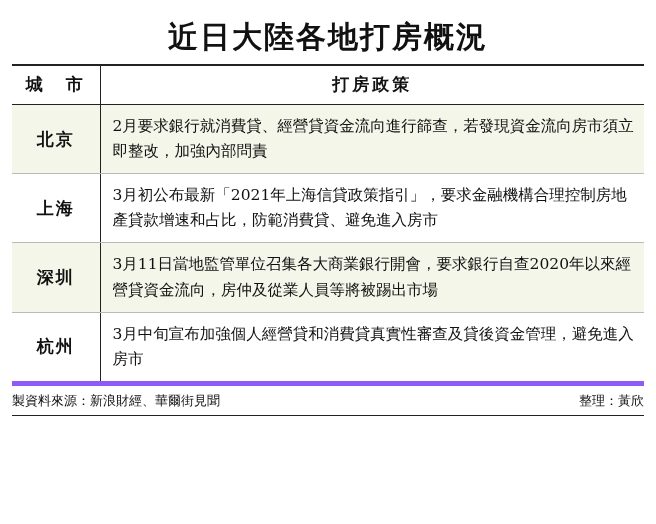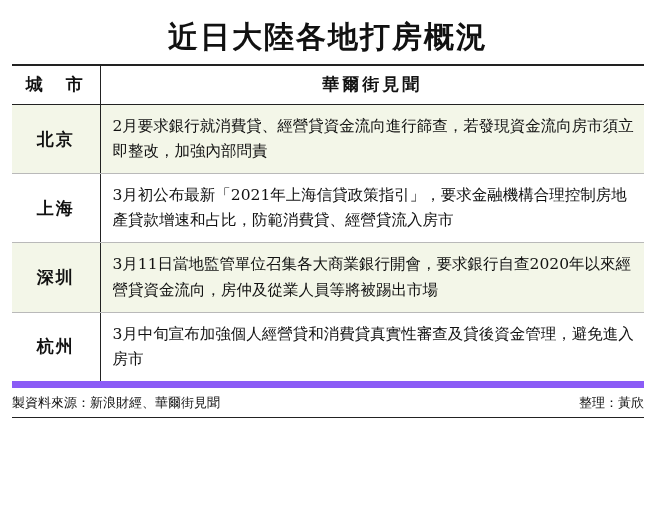--- a/index.html
+++ b/index.html
@@ -31,21 +31,21 @@
   .title-text {
     font-family: "DejaVu Serif", "Liberation Serif", serif;
     font-size: 30px;
     font-weight: bold;
     letter-spacing: 2px;
     color: #111111;
   }
   .table-wrap {
     margin: 6px 12px 0 12px;
     border-top: 2px solid #222222;
-    border-bottom: 7px solid #8b5cf6;
+    border-bottom: 5px solid #8b5cf6;
   }
   table.info {
     width: 100%;
     border-collapse: collapse;
     table-layout: fixed;
   }
   table.info col.c1 { width: 88px; }
   table.info col.c2 { width: auto; }
   thead th {
     font-family: "DejaVu Serif", "Liberation Serif", serif;
@@ -116,31 +116,31 @@
 
   <div class="table-wrap">
     <table class="info">
       <colgroup>
         <col class="c1">
         <col class="c2">
       </colgroup>
       <thead>
         <tr>
           <th class="city-h">城　市</th>
-          <th>華爾街見聞</th>
+          <th>打房政策</th>
         </tr>
       </thead>
       <tbody>
         <tr class="tint">
           <td class="city">北京</td>
           <td class="policy">2月要求銀行就消費貸、經營貸資金流向進行篩查，若發現資金流向房市須立即整改，加強內部問責</td>
         </tr>
         <tr class="plain">
           <td class="city">上海</td>
-          <td class="policy">3月初公布最新「2021年上海信貸政策指引」，要求金融機構合理控制房地產貸款增速和占比，防範消費貸、經營貸流入房市</td>
+          <td class="policy">3月初公布最新「2021年上海信貸政策指引」，要求金融機構合理控制房地產貸款增速和占比，防範消費貸、避免進入房市</td>
         </tr>
         <tr class="tint">
           <td class="city">深圳</td>
           <td class="policy">3月11日當地監管單位召集各大商業銀行開會，要求銀行自查2020年以來經營貸資金流向，房仲及從業人員等將被踢出市場</td>
         </tr>
         <tr class="plain">
           <td class="city">杭州</td>
           <td class="policy">3月中旬宣布加強個人經營貸和消費貸真實性審查及貸後資金管理，避免進入房市</td>
         </tr>
       </tbody>

